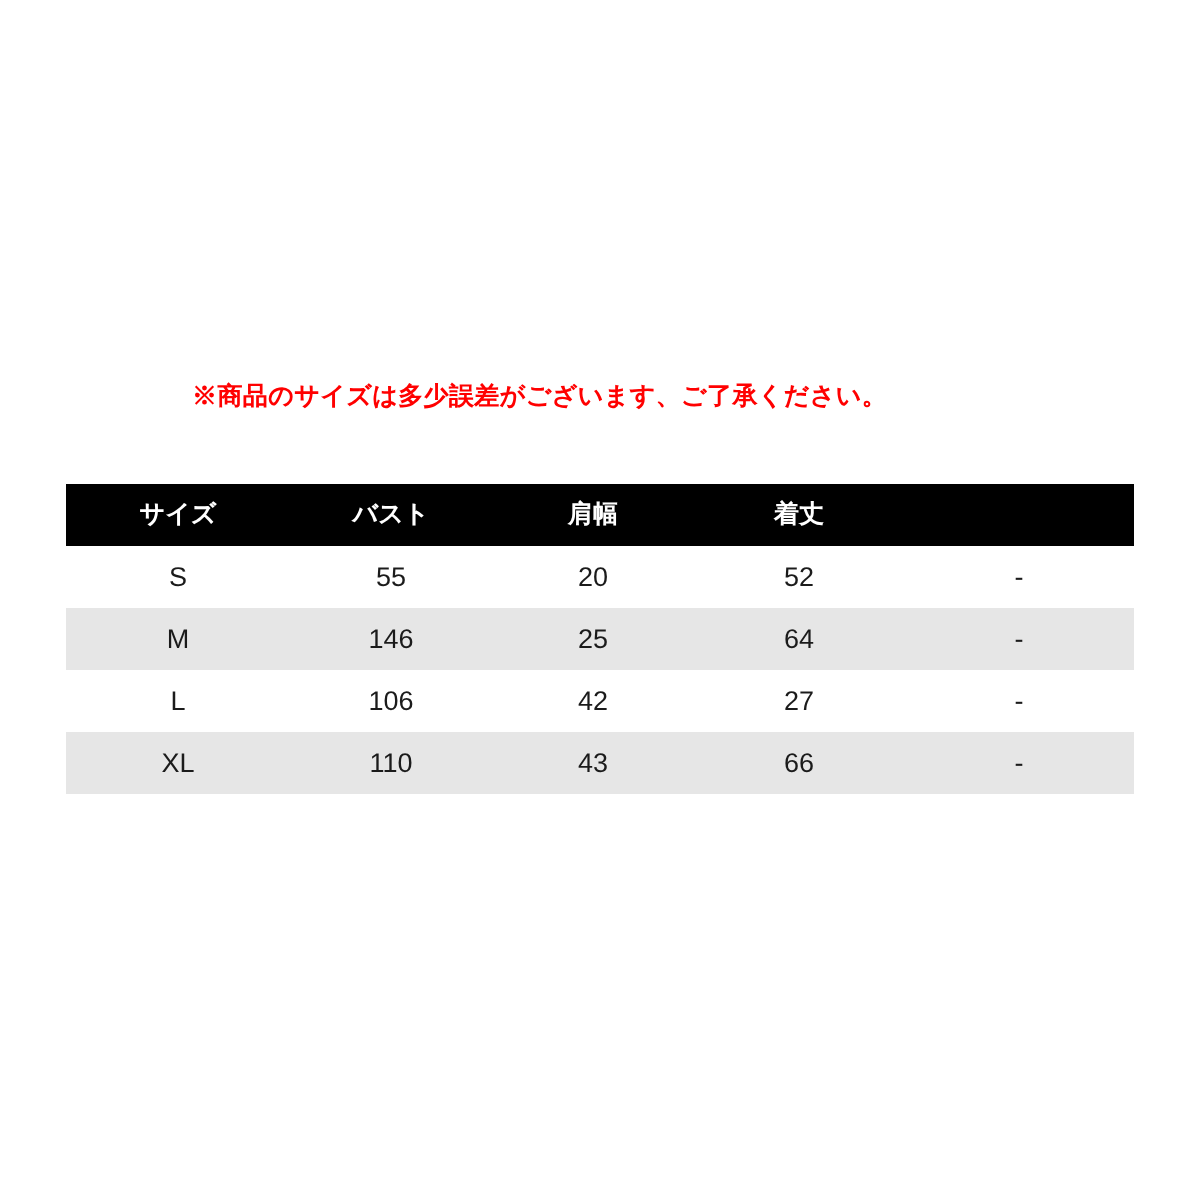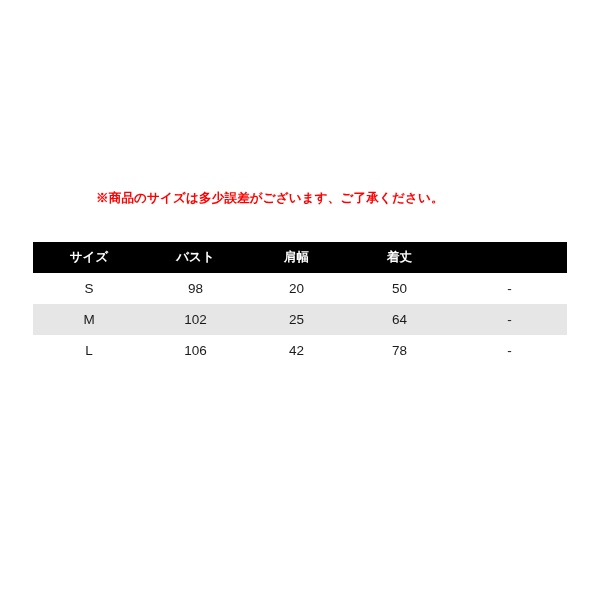--- a/index.html
+++ b/index.html
@@ -92,36 +92,43 @@
           <th>サイズ</th>
           <th>バスト</th>
           <th>肩幅</th>
           <th>着丈</th>
           <th></th>
         </tr>
       </thead>
       <tbody>
         <tr class="row-odd">
           <td>S</td>
-          <td>98</td>
+          <td>55</td>
           <td>20</td>
-          <td>50</td>
+          <td>52</td>
           <td>-</td>
         </tr>
         <tr class="row-even">
           <td>M</td>
-          <td>102</td>
+          <td>146</td>
           <td>25</td>
           <td>64</td>
           <td>-</td>
         </tr>
         <tr class="row-odd">
           <td>L</td>
           <td>106</td>
           <td>42</td>
-          <td>78</td>
+          <td>27</td>
+          <td>-</td>
+        </tr>
+        <tr class="row-even">
+          <td>XL</td>
+          <td>110</td>
+          <td>43</td>
+          <td>66</td>
           <td>-</td>
         </tr>
       </tbody>
     </table>
   </div>
 
 </div>
 
 </body></html>

